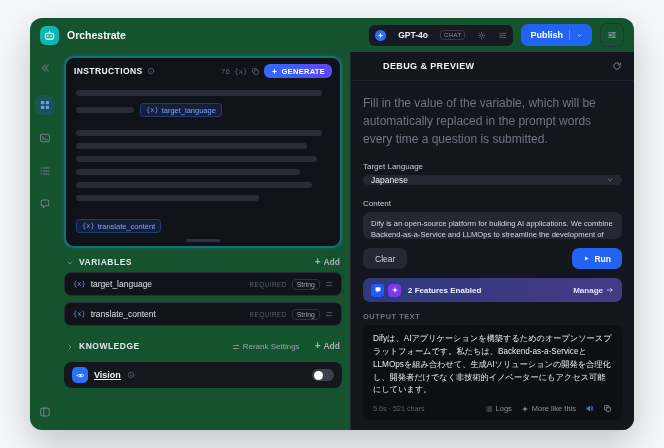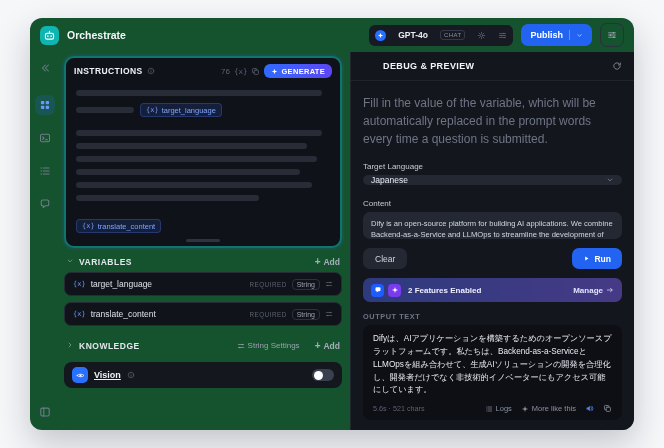--- a/index.html
+++ b/index.html
@@ -46,21 +46,21 @@
   .inst-bd{flex:1;padding:8px 10px;position:relative;}
   .sk{height:6px;border-radius:3px;background:#272c37;margin-bottom:7px;}
   .sk-row{display:flex;align-items:center;gap:6px;margin-bottom:7px;}
   .sk-row .sk{margin-bottom:0;}
   .chip{display:inline-flex;align-items:center;gap:3px;background:rgba(47,99,240,.16);border:1px solid rgba(90,130,255,.25);color:#7fa3ff;border-radius:4px;padding:1.5px 5px;font-size:7.5px;cursor:pointer;}
   .chip .x{font-family:"DejaVu Sans Mono",monospace;font-size:7px;opacity:.9;}
   .gap6{height:6px;}
   .scroll-pill{position:absolute;left:50%;bottom:4px;transform:translateX(-50%);width:34px;height:3px;border-radius:2px;background:#2d3340;}
 
   
-  .sec-hd{display:flex;align-items:flex-start;gap:5px;padding:9px 2px 5px;}
+  .sec-hd{display:flex;align-items:flex-end;gap:5px;padding:9px 2px 5px;}
   .sec-title{font-size:8.5px;font-weight:700;letter-spacing:.5px;color:#e3e7ee;}
   .sec-caret{color:#9aa1ae;font-size:8px;display:flex;}
   .add-btn{display:flex;align-items:center;gap:3px;color:#a7aebb;font-size:8.5px;font-weight:600;cursor:pointer;}
   .add-plus{font-size:10px;line-height:1;}
   .rerank{display:flex;align-items:center;gap:3px;color:#9aa1ae;font-size:8px;margin-right:10px;cursor:pointer;}
 
   .var-row{height:22px;border:1px solid #272c36;border-radius:7px;background:#10131a;display:flex;align-items:center;gap:5px;padding:0 8px;margin-bottom:6px;cursor:pointer;}
   .var-x{color:#6d93ff;font-size:7px;font-family:"DejaVu Sans Mono",monospace;}
   .var-name{font-size:8.5px;color:#dde1e9;}
   .req{font-size:6.3px;letter-spacing:.5px;color:#5b6270;}
@@ -314,21 +314,21 @@
             </svg>
         </span>
         <span class="sec-title">KNOWLEDGE</span>
         <span class="sp"></span>
         <span class="rerank">
           <svg class="ic" style="width:8px;height:8px;" viewBox="0 0 16 16">
               <path d="M2.6 5h10.8M2.6 11h10.8"></path>
               <circle cx="10.4" cy="5" r="1.5" fill="currentColor" stroke="none"></circle>
               <circle cx="5.6" cy="11" r="1.5" fill="currentColor" stroke="none"></circle>
             </svg>
-          <span>String Settings</span>
+          <span>Rerank Settings</span>
         </span>
         <span class="add-btn">
           <span class="add-plus">+</span>
           <span>Add</span>
         </span>
       </div>
 
       <div class="vision">
         <span class="vision-ic">
           <svg class="ic" viewBox="0 0 16 16">

